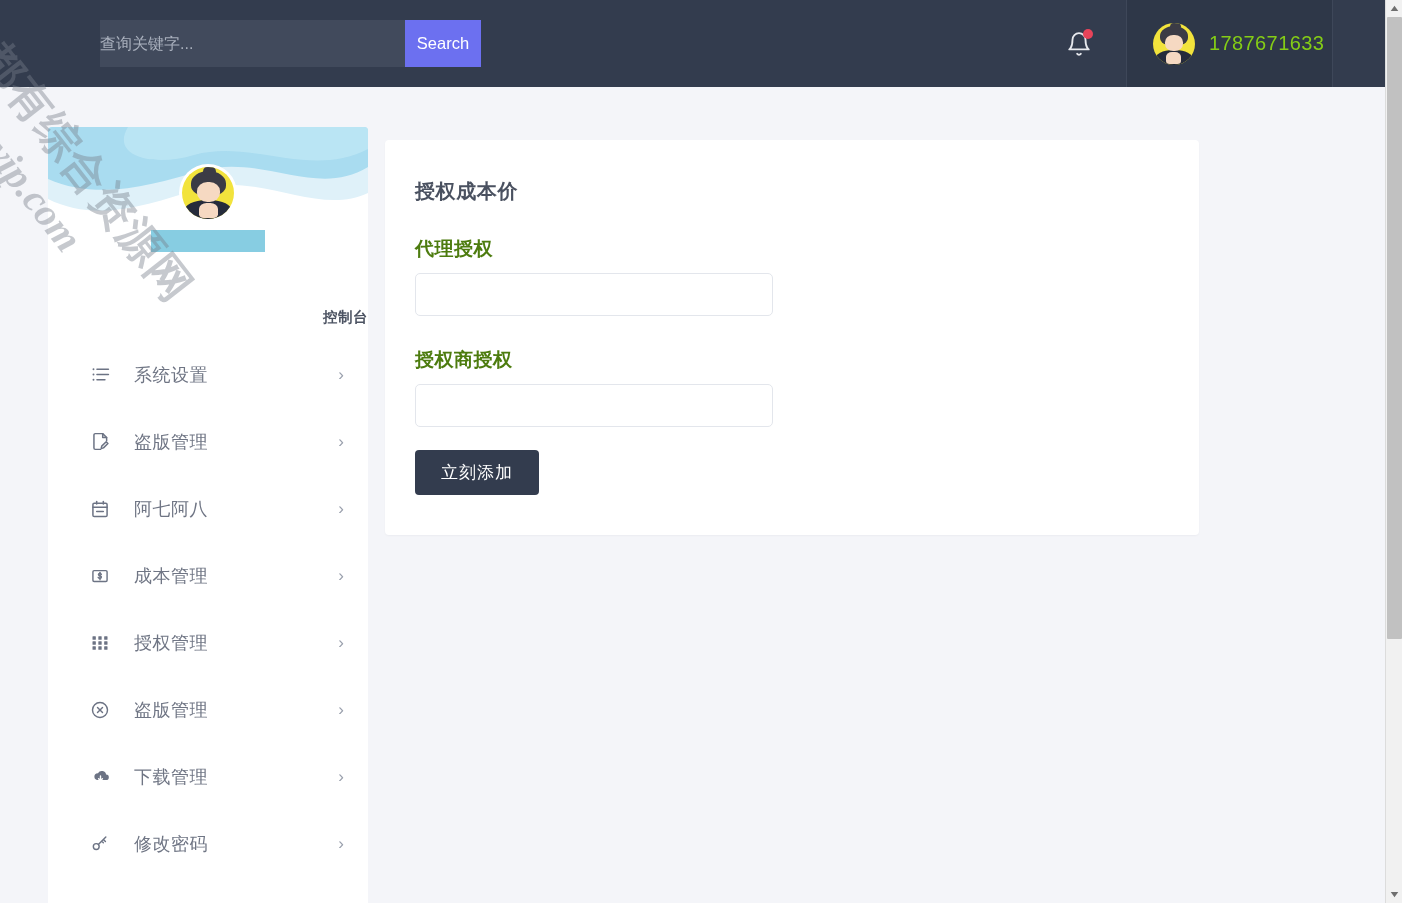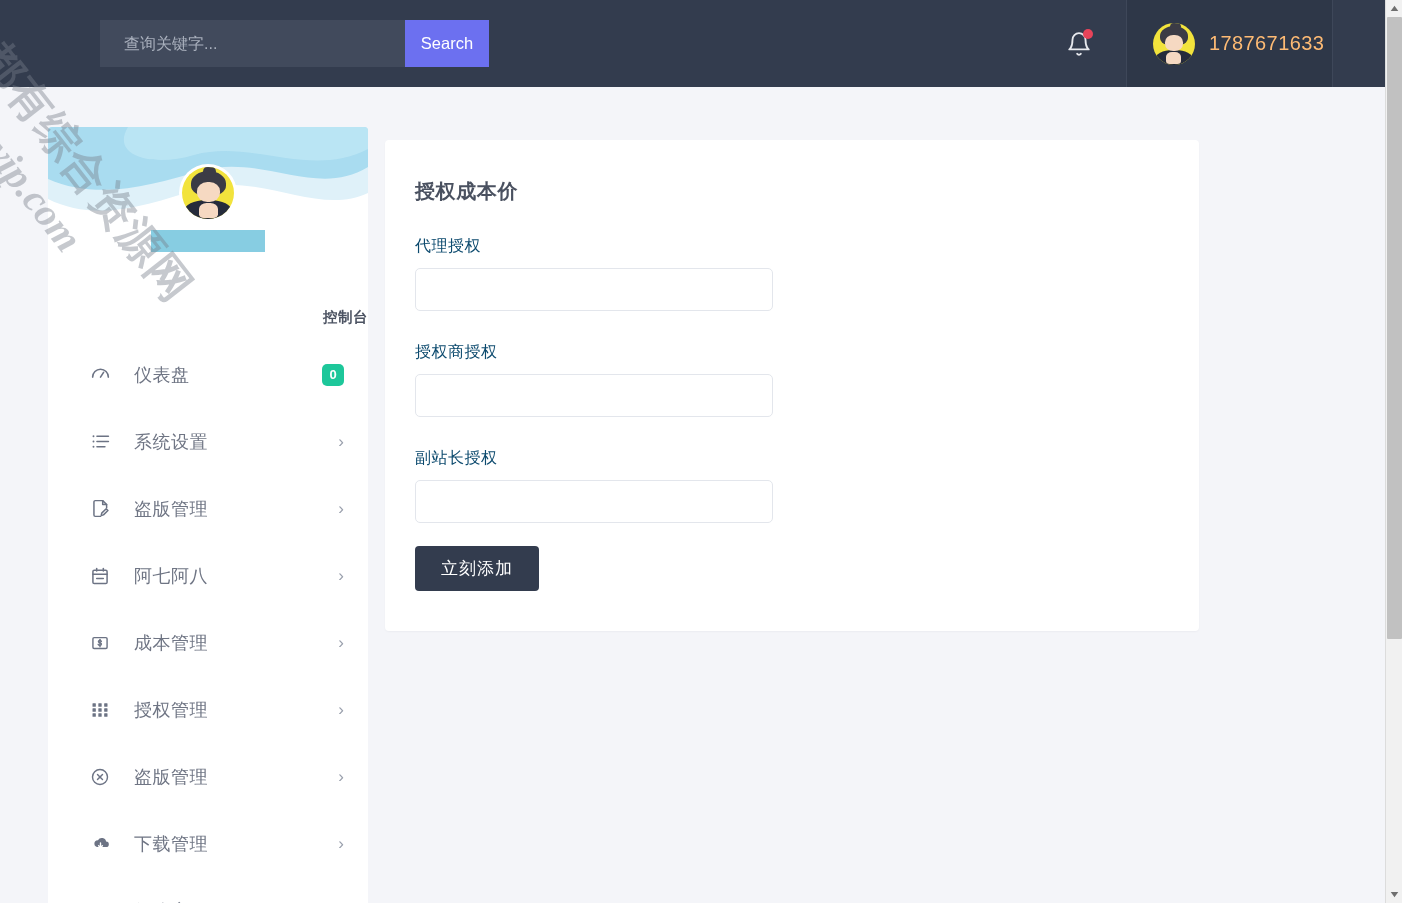--- a/index.html
+++ b/index.html
@@ -40,26 +40,26 @@
     height: 47px;
   }
   .search-input {
     width: 305px;
     height: 47px;
     background: #414a5c;
     border: none;
     outline: none;
     color: #d7dbe4;
     font-size: 16px;
-    padding: 0 24px;
+    padding: 0 0;
     font-family: "Liberation Sans", sans-serif;
   }
   .search-input::placeholder { color: #a9b0bd; }
   .search-btn {
-    width: 84px;
+    width: 76px;
     height: 47px;
     background: #6c70f0;
     border: none;
     color: #ffffff;
     font-size: 16.5px;
     cursor: pointer;
     font-family: "Liberation Sans", sans-serif;
   }
 
   .header-icons {
@@ -95,21 +95,21 @@
     background: #2e3748;
     border-left: 1px solid #3e4759;
     border-right: 1px solid #3e4759;
     display: flex;
     align-items: center;
     gap: 14px;
     padding-left: 26px;
     cursor: pointer;
   }
   .user-name {
-    color: #fdba74;
+    color: #84cc16;
     font-size: 20px;
     letter-spacing: .4px;
   }
 
   
   .avatar {
     width: 42px; height: 42px;
     border-radius: 50%;
     background: #f2e33c;
     position: relative;
@@ -266,23 +266,23 @@
     letter-spacing: .6px;
   }
   .card-subtitle {
     margin-top: 12px;
     font-size: 15.5px;
     color: #a7adba;
     letter-spacing: .4px;
   }
   .field { margin-top: 31px; }
   .field-label {
-    font-size: 16px;
-    color: #0c4a6e;
-    font-weight: normal;
+    font-size: 19px;
+    color: #4d7c0f;
+    font-weight: bold;
     letter-spacing: .5px;
   }
   .field-input {
     margin-top: 11px;
     display: block;
     width: 358px;
     height: 43px;
     border: 1px solid #e3e6ec;
     border-radius: 5px;
     background: #ffffff;
@@ -424,30 +424,20 @@
         <div class="face"></div>
         <div class="hands"></div>
       </div>
       <div class="redacted-bar"></div>
     </div>
 
     <div class="side-section-label">控制台</div>
 
     <ul class="menu">
 
-      <li class="menu-item">
-        <span class="mi-icon">
-          <svg width="21" height="21" viewBox="0 0 24 24" fill="none" stroke="currentColor" stroke-width="1.8" stroke-linecap="round" stroke-linejoin="round">
-            <path d="M3 15a9 9 0 0 1 18 0"></path>
-            <path d="M12 15 L15.5 9.5"></path>
-          </svg>
-        </span>
-        <span class="mi-label">仪表盘</span>
-        <span class="mi-badge">0</span>
-      </li>
 
       <li class="menu-item">
         <span class="mi-icon">
           <svg width="21" height="21" viewBox="0 0 24 24" fill="none" stroke="currentColor" stroke-width="1.9" stroke-linecap="round">
             <circle cx="4" cy="6" r="1.1" fill="currentColor" stroke="none"></circle>
             <circle cx="4" cy="12" r="1.1" fill="currentColor" stroke="none"></circle>
             <circle cx="4" cy="18" r="1.1" fill="currentColor" stroke="none"></circle>
             <line x1="8" y1="6" x2="21" y2="6"></line>
             <line x1="8" y1="12" x2="21" y2="12"></line>
             <line x1="8" y1="18" x2="17" y2="18"></line>
@@ -558,24 +548,20 @@
       <div class="field">
         <div class="field-label">代理授权</div>
         <input class="field-input" type="text" placeholder="" style="">
       </div>
 
       <div class="field">
         <div class="field-label">授权商授权</div>
         <input class="field-input" type="text" placeholder="" style="">
       </div>
 
-      <div class="field">
-        <div class="field-label">副站长授权</div>
-        <input class="field-input" type="text" placeholder="" style="">
-      </div>
 
       <button class="submit-btn">立刻添加</button>
     </div>
   </div>
 
   <div class="watermark">
     <div class="wm-line1">全都有综合资源网</div>
     <div class="wm-line2">douyouvip.com</div>
   </div>
 

